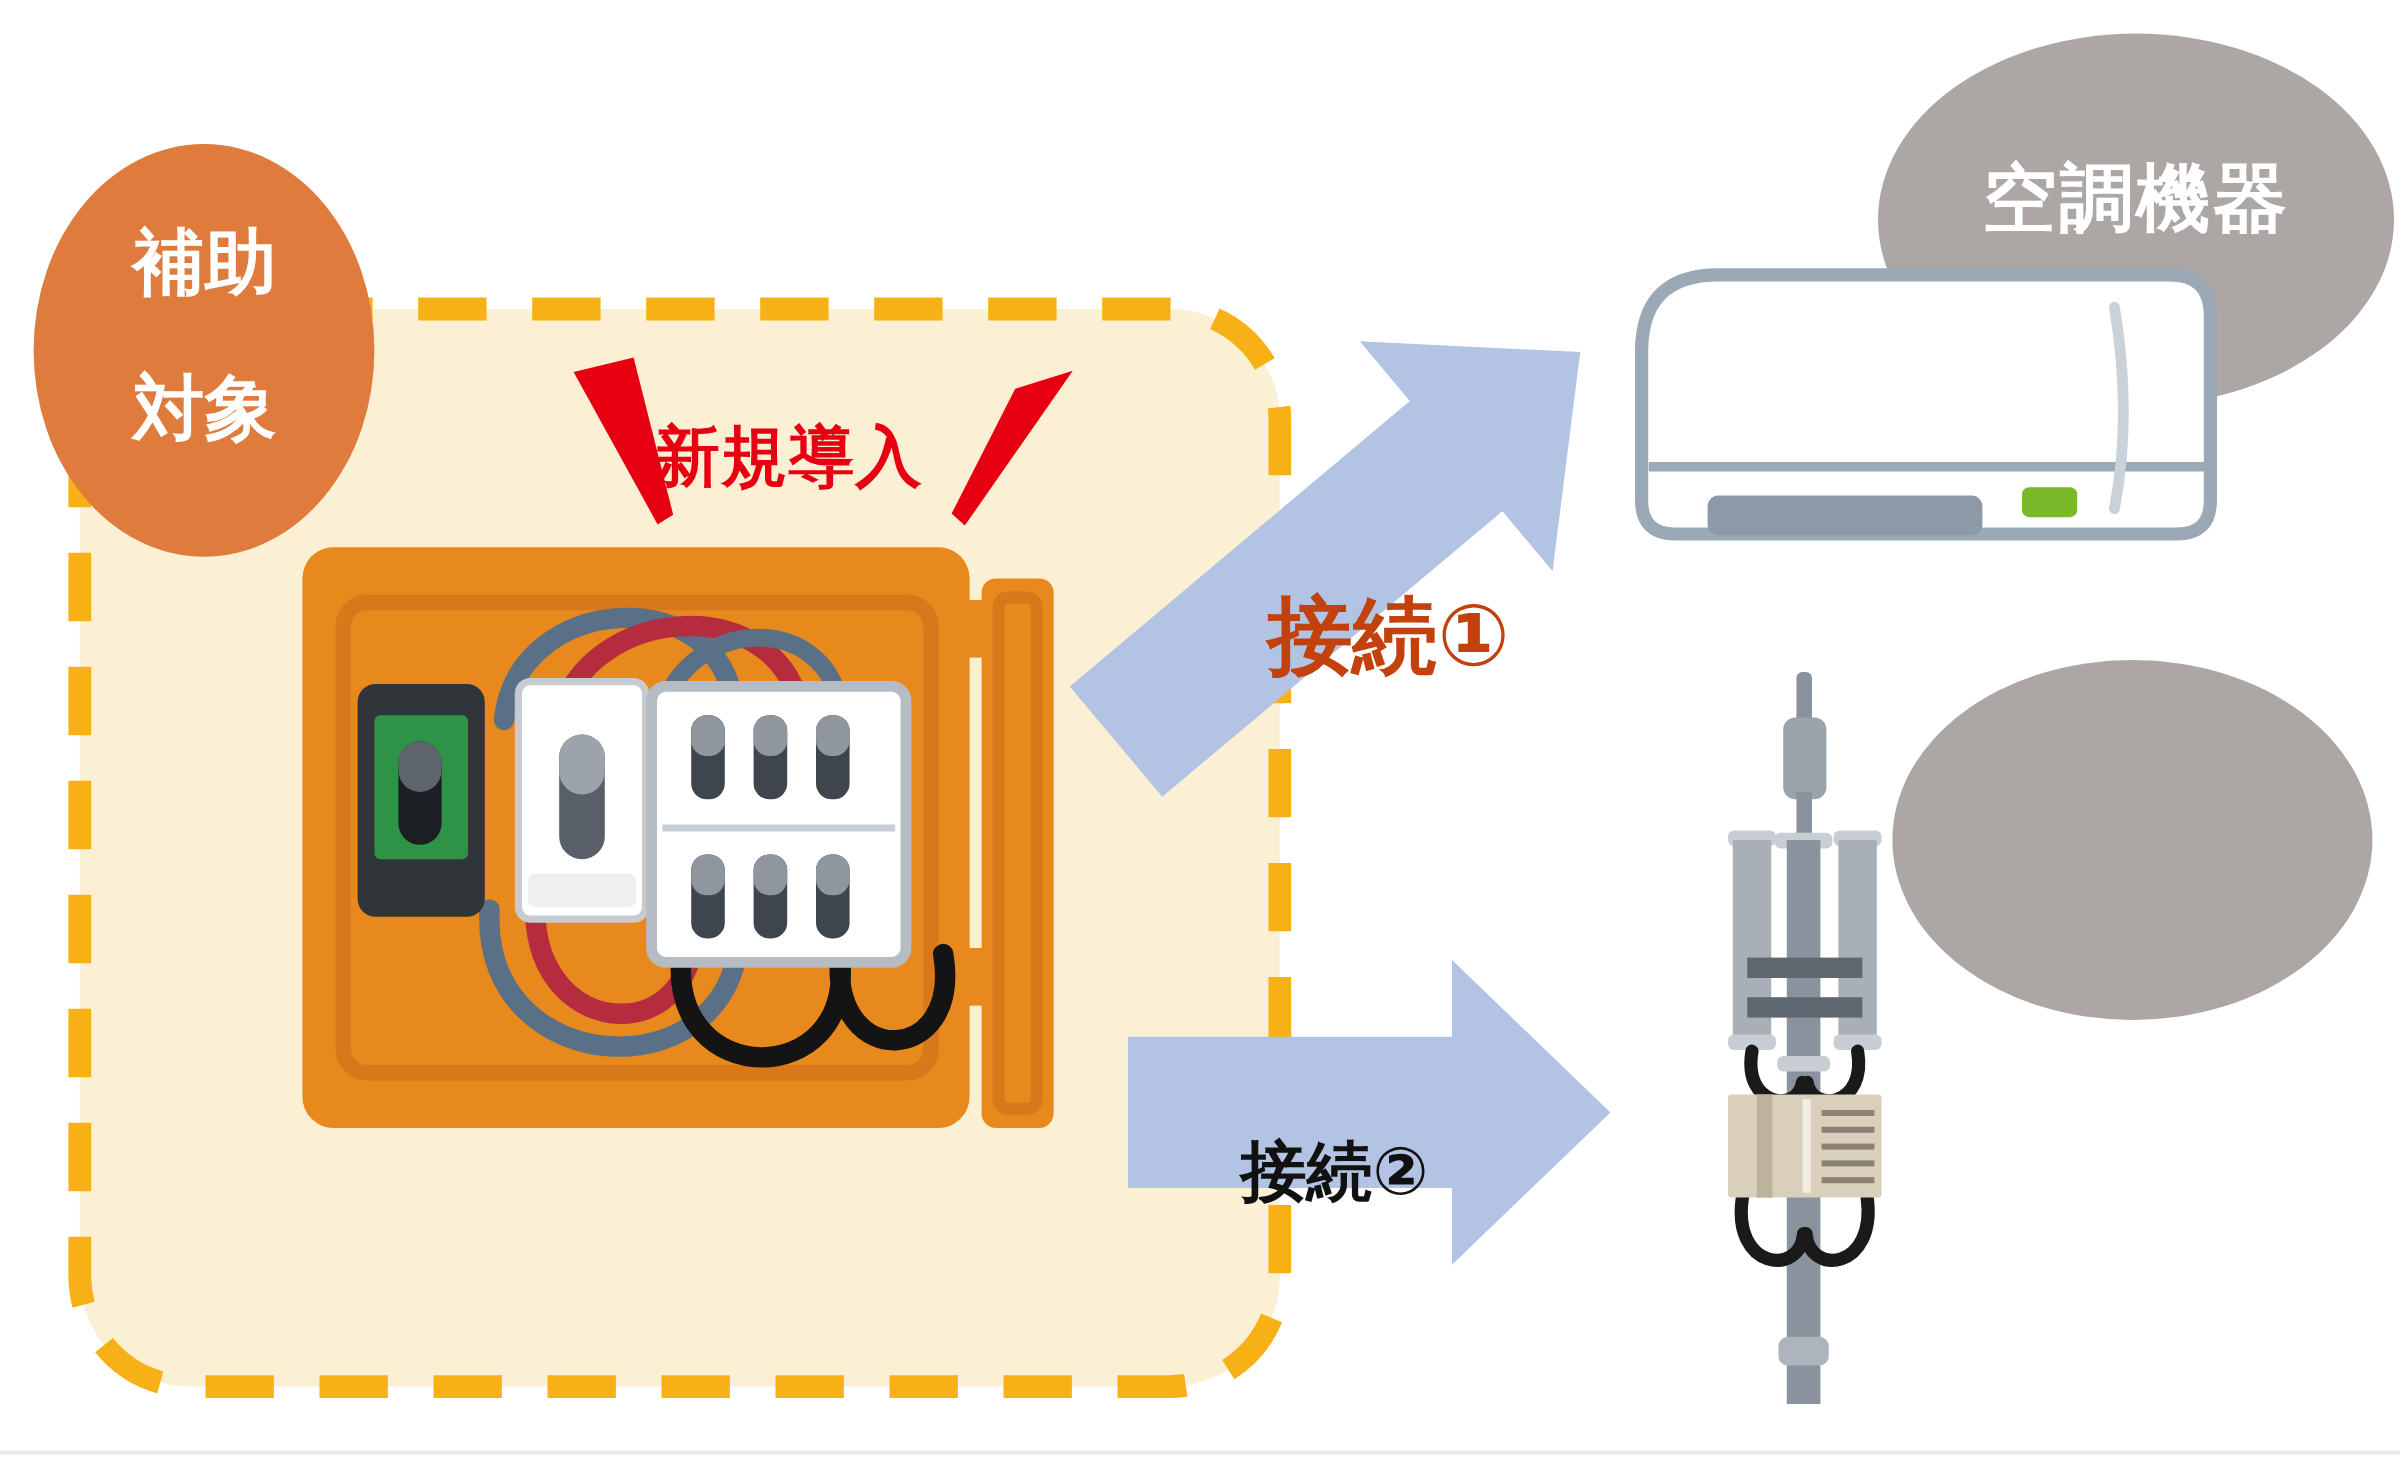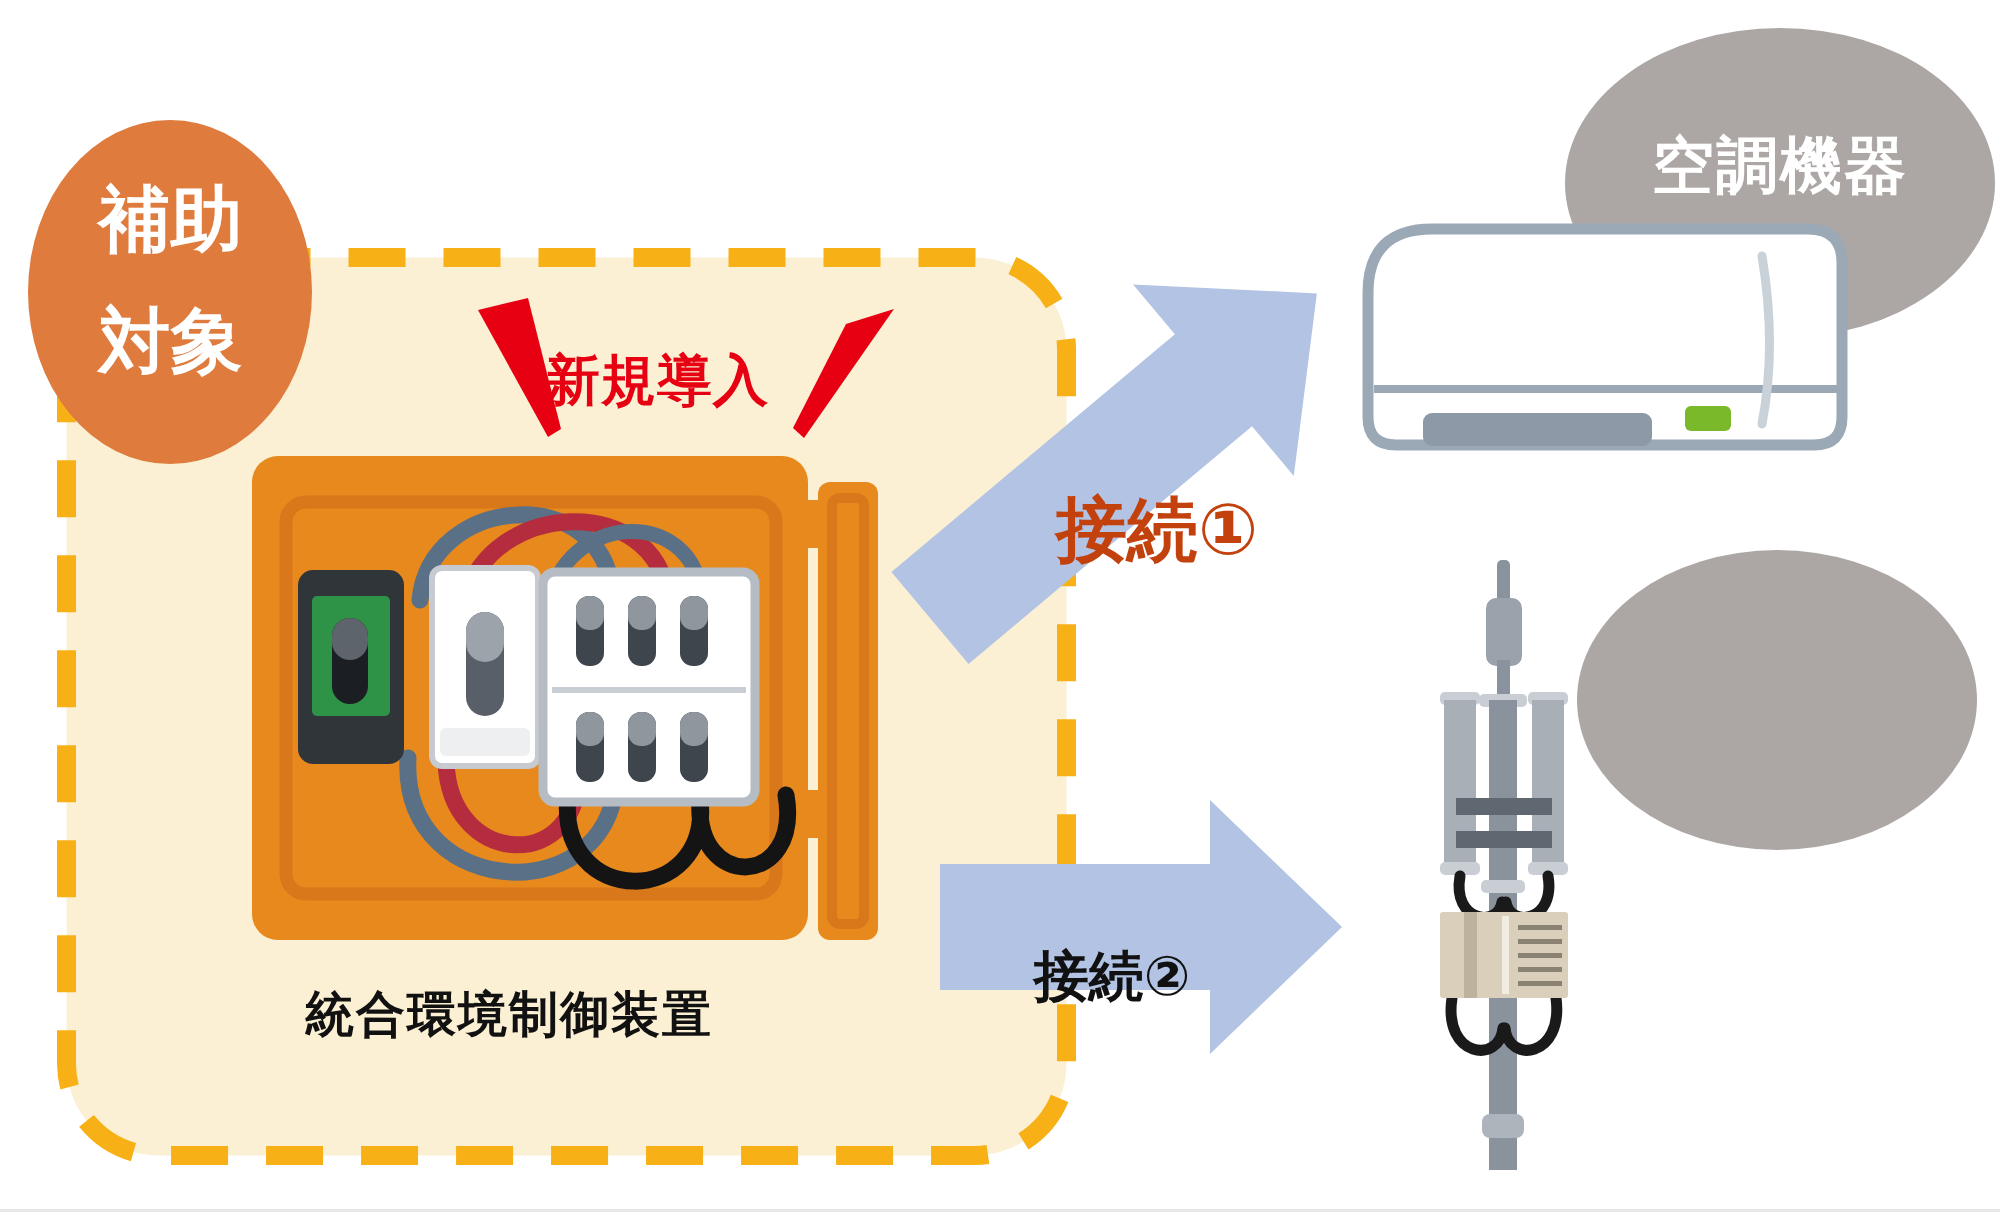--- a/index.html
+++ b/index.html
@@ -2,21 +2,21 @@
 <html><head>
 <meta charset="utf-8">
 <style>
   html,body{margin:0;padding:0;background:#fff;}
   #canvas{
     position:relative;width:2000px;height:1218px;background:#ffffff;overflow:hidden;
     font-family:"Liberation Sans","DejaVu Sans",sans-serif;
   }
   #bg-svg{position:absolute;left:0;top:0;width:2000px;height:1218px;}
   .txt{position:absolute;text-align:center;font-weight:bold;white-space:nowrap;}
-  .badge-text{left:28px;top:158px;width:285px;color:#ffffff;font-size:72px;line-height:122px;}
+  .badge-text{left:28px;top:158px;width:285px;color:#ffffff;font-size:60px;line-height:122px;}
   .annotation-text{left:492px;top:344px;width:330px;color:#e60012;font-size:55px;letter-spacing:1px;}
   .device-label{left:259px;top:982px;width:500px;color:#111111;font-size:49px;letter-spacing:2px;}
   .conn1-label{left:1037px;top:452px;width:240px;color:#c2410c;font-size:71px;margin-top:31px;}
   .conn2-label{left:992px;top:940px;width:240px;color:#111111;font-size:55px;}
   .ac-label{left:1560px;top:124px;width:440px;color:#ffffff;font-size:62px;letter-spacing:2px;}
   .sensor-label{left:1590px;top:630px;width:400px;color:#ffffff;font-size:56px;line-height:76px;letter-spacing:1px;}
 </style>
 </head>
 <body>
 
@@ -143,21 +143,20 @@
     <rect x="0" y="1209" width="2000" height="3" fill="#e8e8e8"></rect>
   </svg>
 
   <div class="txt badge-text">
     <div>補助</div>
     <div>対象</div>
   </div>
 
   <div class="txt annotation-text">新規導入</div>
 
-  <div class="txt device-label">統合環境制御装置</div>
 
   <div class="txt conn1-label">接続①</div>
 
   <div class="txt conn2-label">接続②</div>
 
   <div class="txt ac-label">空調機器</div>
 
 
 </div>
 

